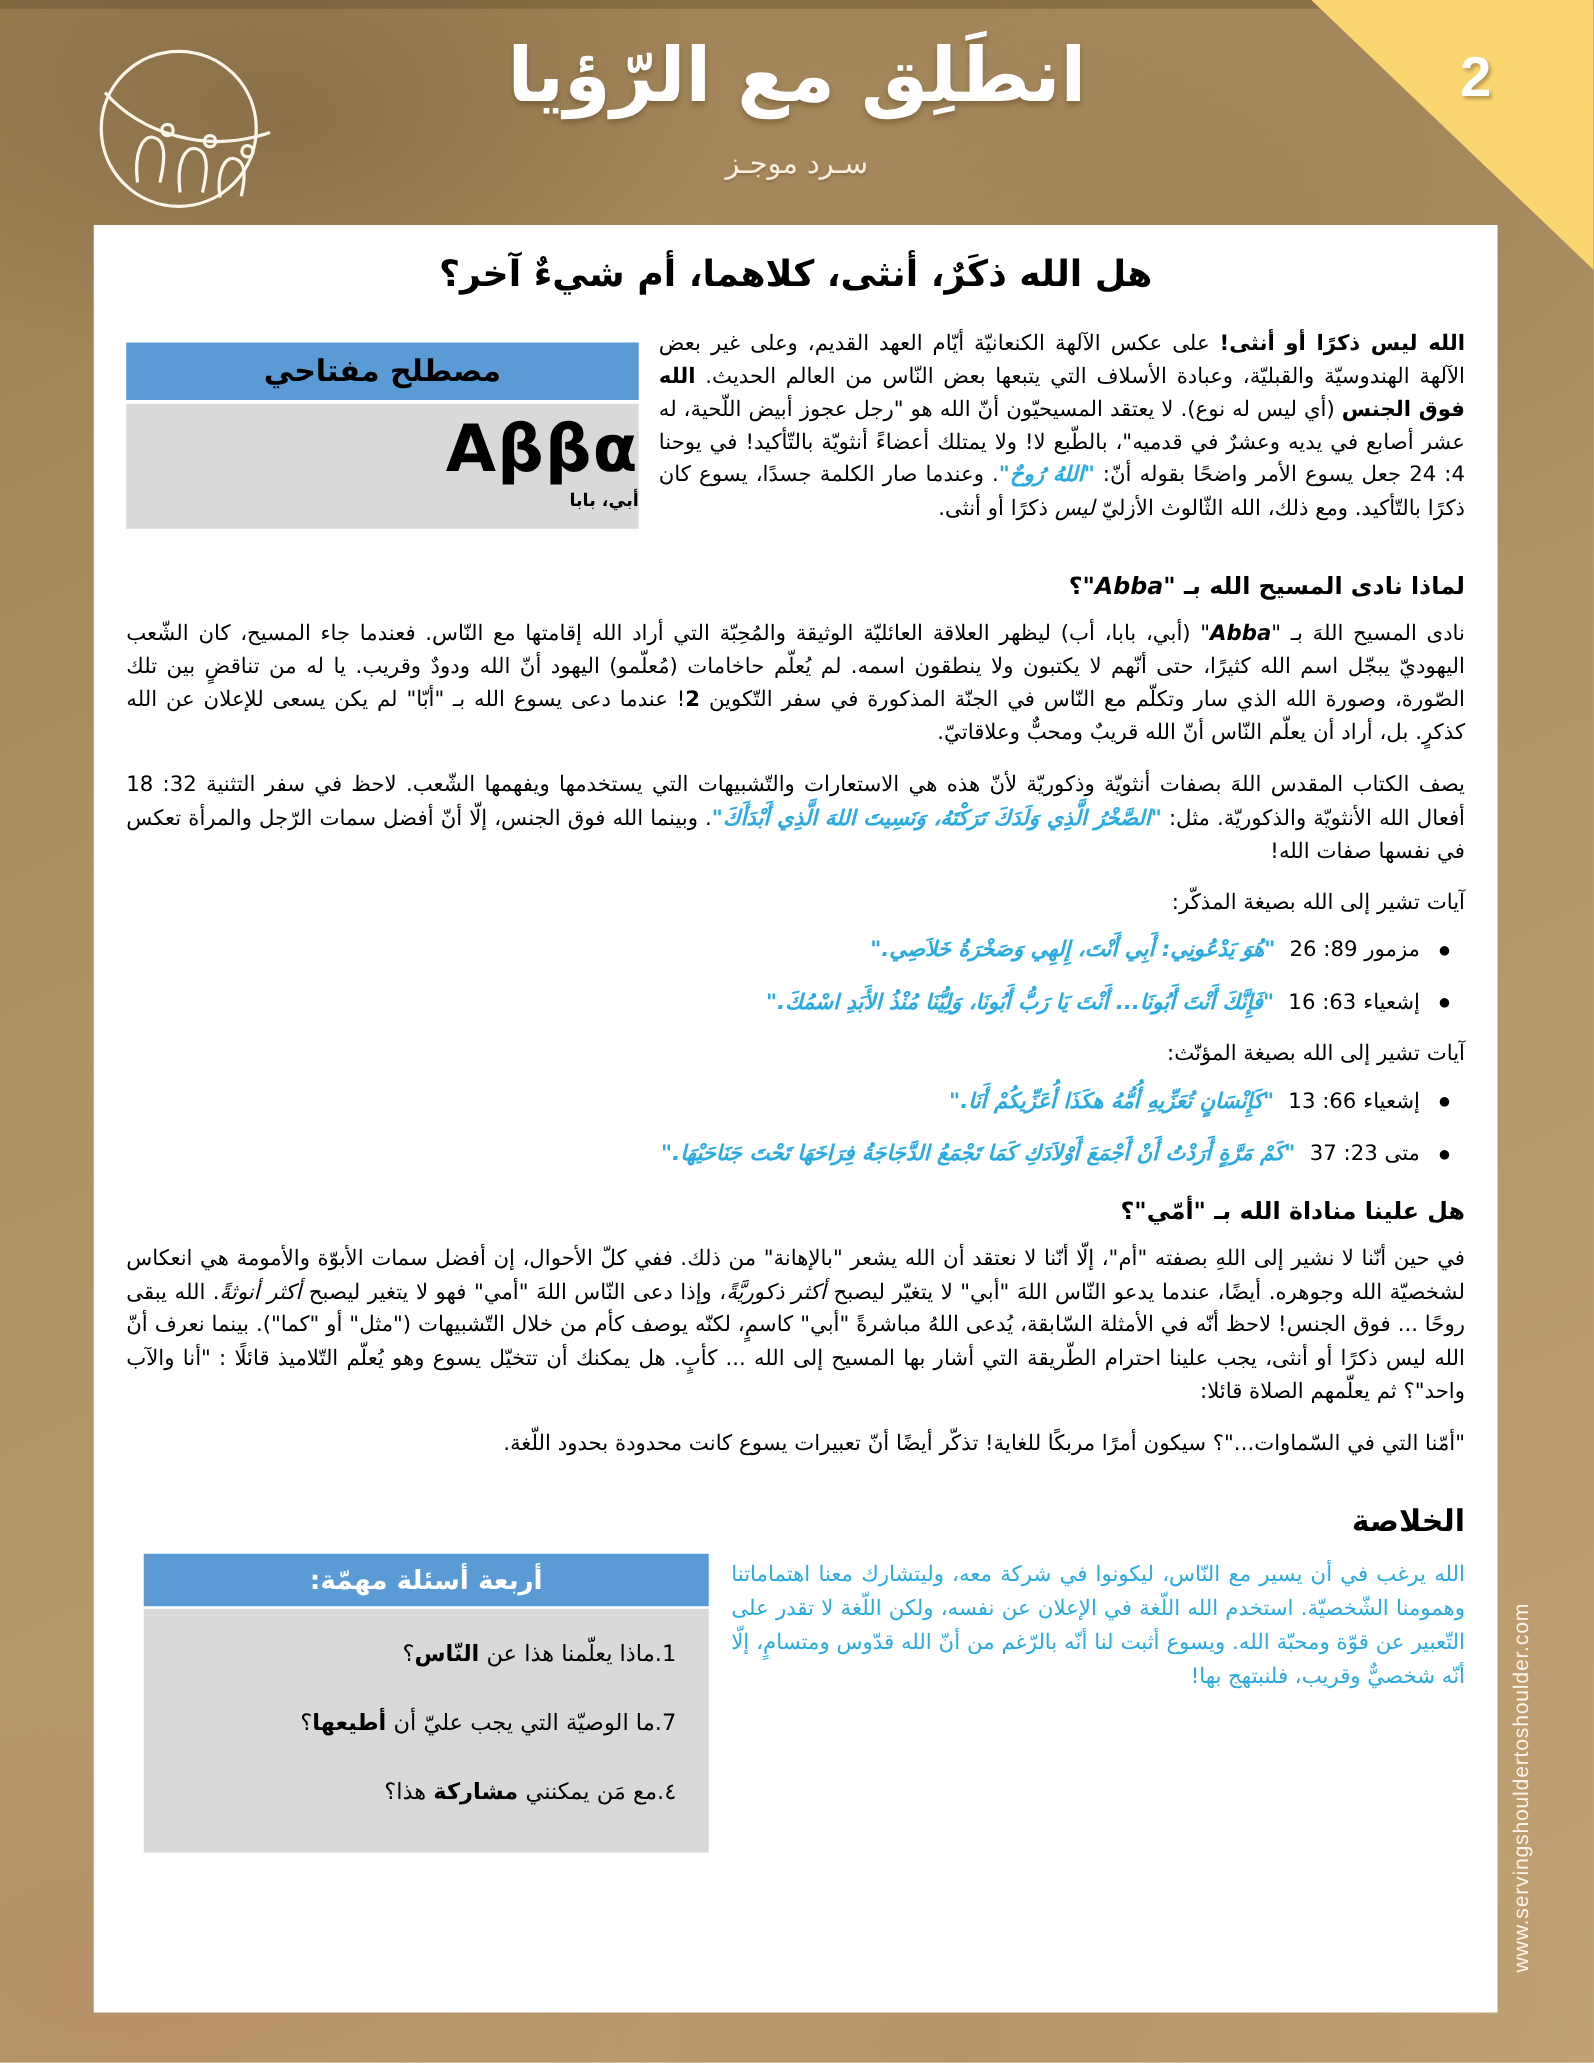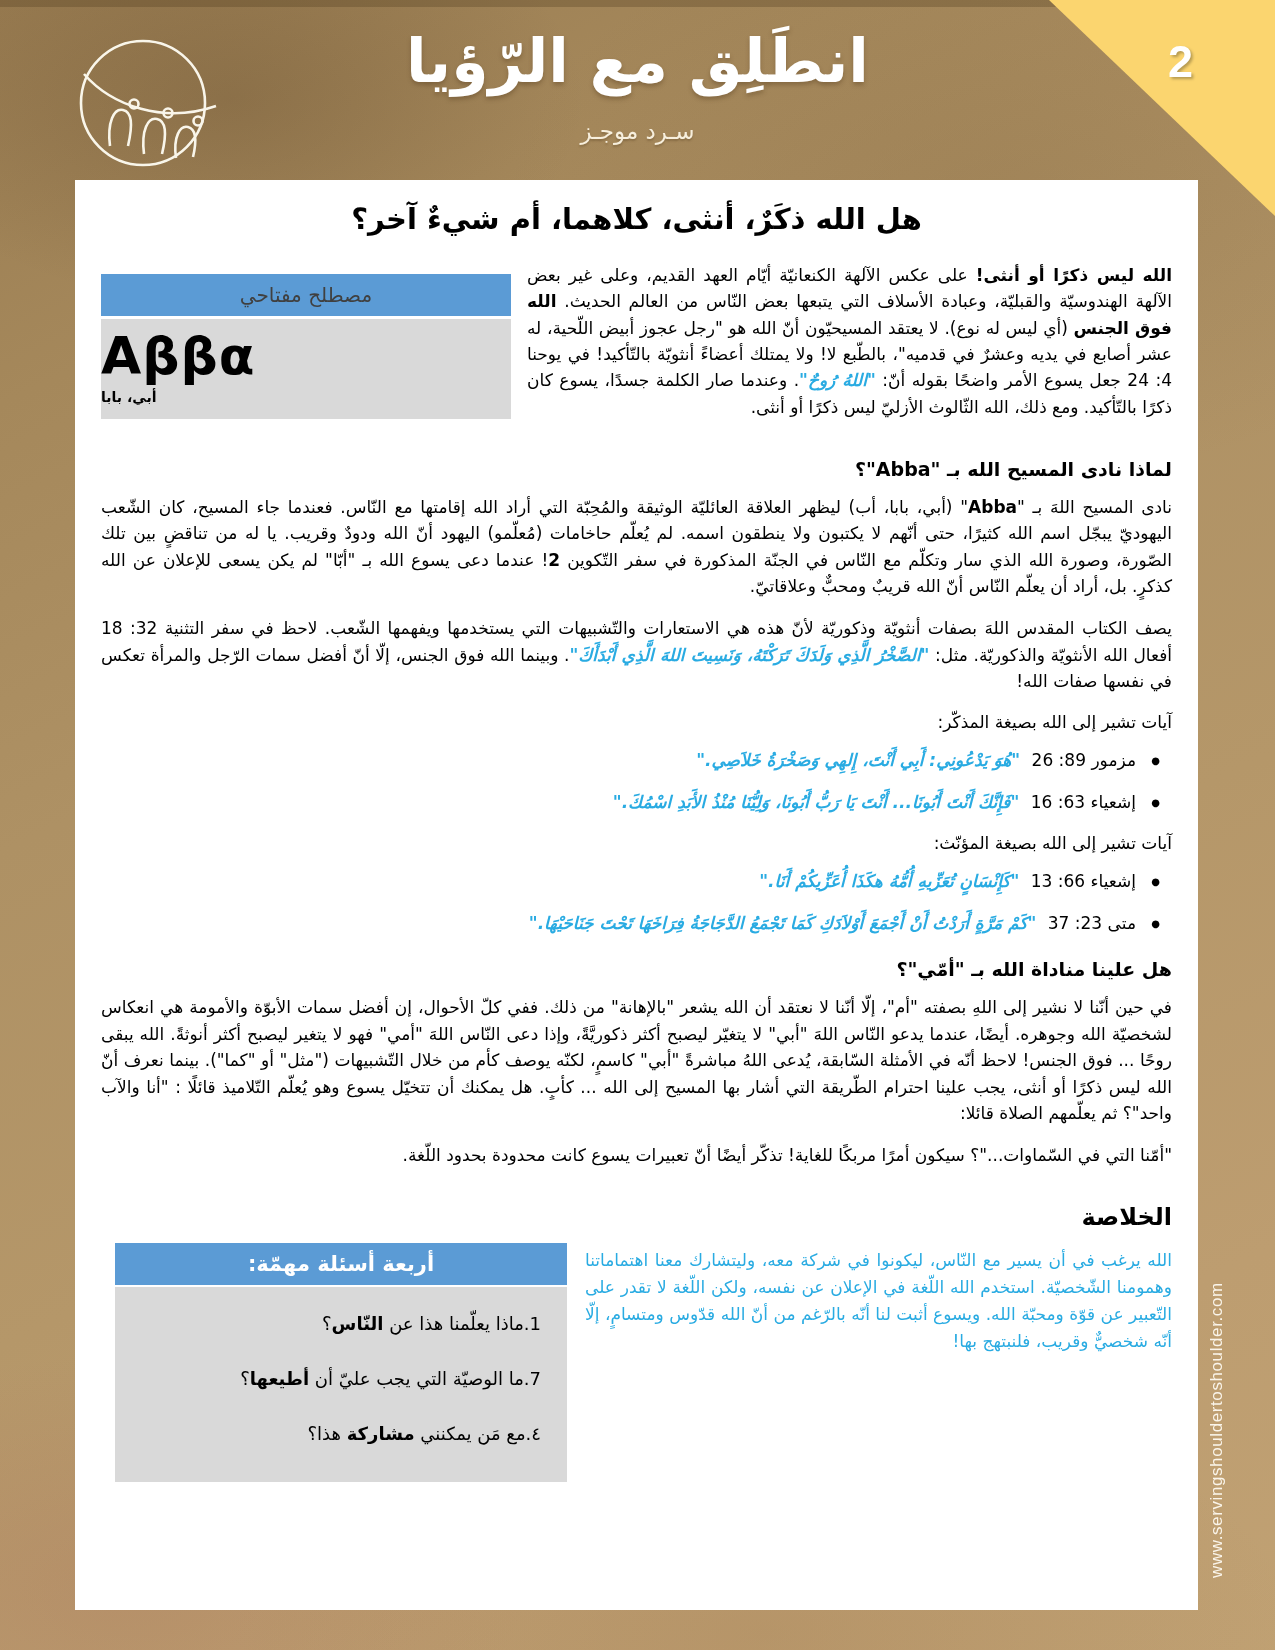--- a/index.html
+++ b/index.html
@@ -64,32 +64,32 @@
     direction:rtl; color:#000; overflow:hidden;
   }
   h1.article-title {
     text-align:center; font-size:29px; font-weight:bold; margin:8px 0 26px;
   }
   .body { font-size:17px; line-height:1.55; text-align:justify; margin-bottom:16px; }
   .row-intro { display:flex; gap:16px; align-items:flex-start; margin-bottom:4px; }
   .intro { flex:1; }
   
   .keyterm { width:410px; flex:none; margin-top:12px; }
-  .keyterm-header { background:#5b9bd5; color:#404040; font-size:20px; font-weight:normal; text-align:center; padding:9px 0; }
-  .keyterm-body { background:#d9d9d9; text-align:left; padding:8px 0 14px; margin-top:3px; }
+  .keyterm-header { background:#5b9bd5; color:#000000; font-size:24px; font-weight:bold; text-align:center; padding:9px 0; }
+  .keyterm-body { background:#d9d9d9; text-align:right; padding:8px 0 14px; margin-top:3px; }
   .term { font-size:52px; font-weight:bold; line-height:1.15; letter-spacing:1px; }
   .term-meaning { font-size:14px; font-weight:bold; margin-top:2px; }
   h2.sec { font-size:19px; font-weight:bold; margin:22px 0 14px; }
   .verse-label { font-size:17px; margin:18px 0 16px; }
   .verse { position:relative; padding-right:36px; margin-bottom:16px; font-size:17px; line-height:1.5; }
   .verse::before { content:"●"; position:absolute; right:12px; top:5px; font-size:10px; color:#000; }
   .verse .ref { margin-left:6px;margin-top:33px; }
   
   .b { font-weight:bold; }
-  .i { }
+  .i { font-style:italic; }
   .ltr { direction:ltr; unicode-bidi:embed; }
   .q { color:#29abe2; font-style:italic; font-weight:bold; }
   
   h2.sec-conclusion { font-size:24px; font-weight:bold; margin:34px 0 16px; }
   .row-bottom { display:flex; gap:18px; align-items:flex-start; }
   .conclusion-text { flex:1; color:#29abe2; font-size:17px; line-height:1.6; text-align:justify; }
   .questions { width:452px; flex:none; margin-left:14px; margin-top:-4px; }
   .questions-header { background:#5b9bd5; color:#fff; font-size:21px; font-weight:bold; text-align:center; padding:9px 0; }
   .questions-body { background:#d9d9d9; padding:24px 26px 36px; font-size:18px; margin-top:2px; }
   .question { margin-bottom:30px; line-height:1.4; }

